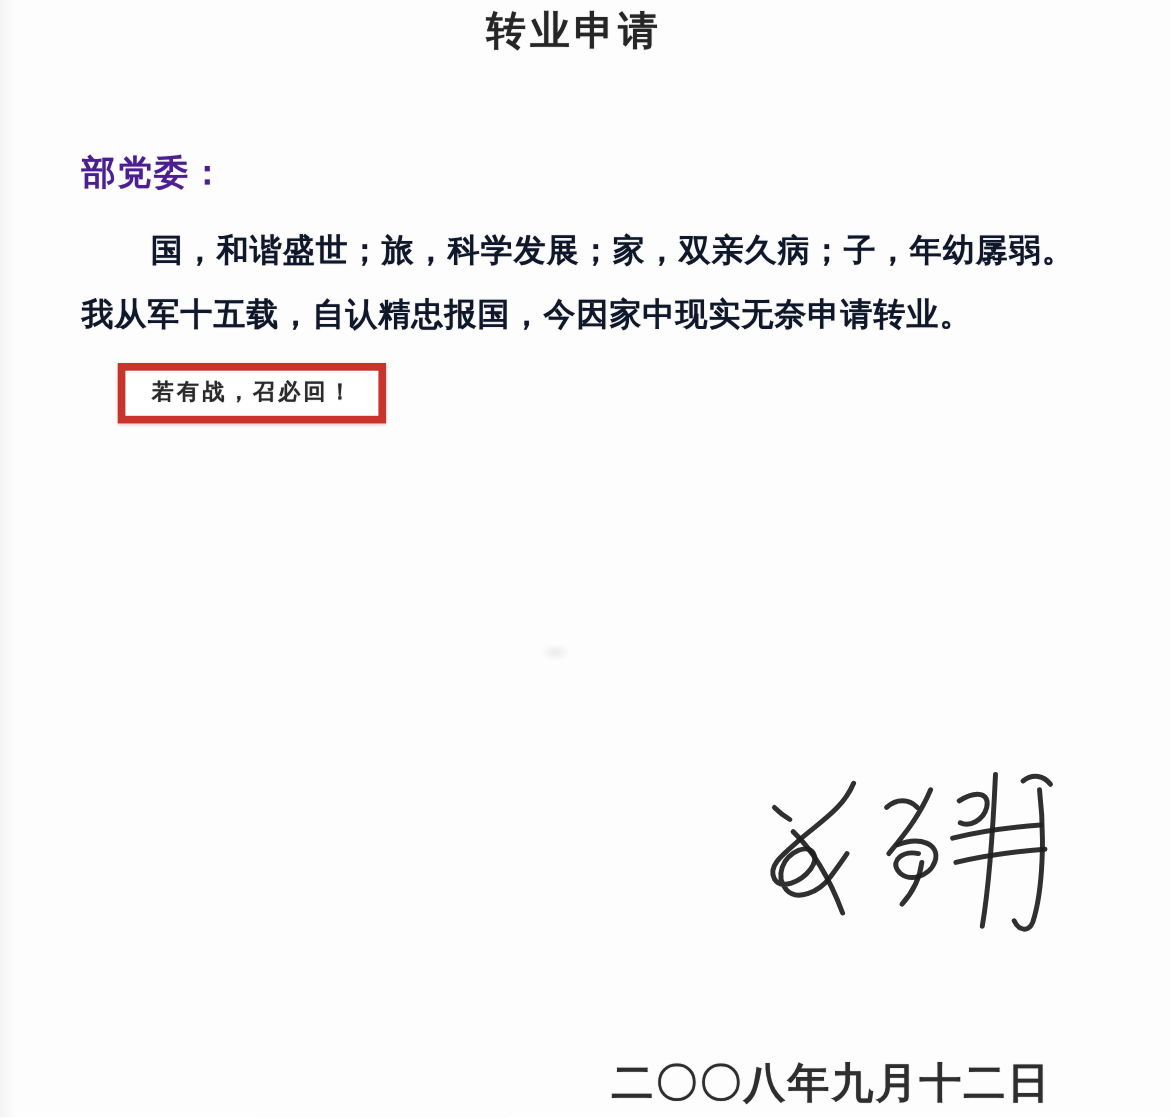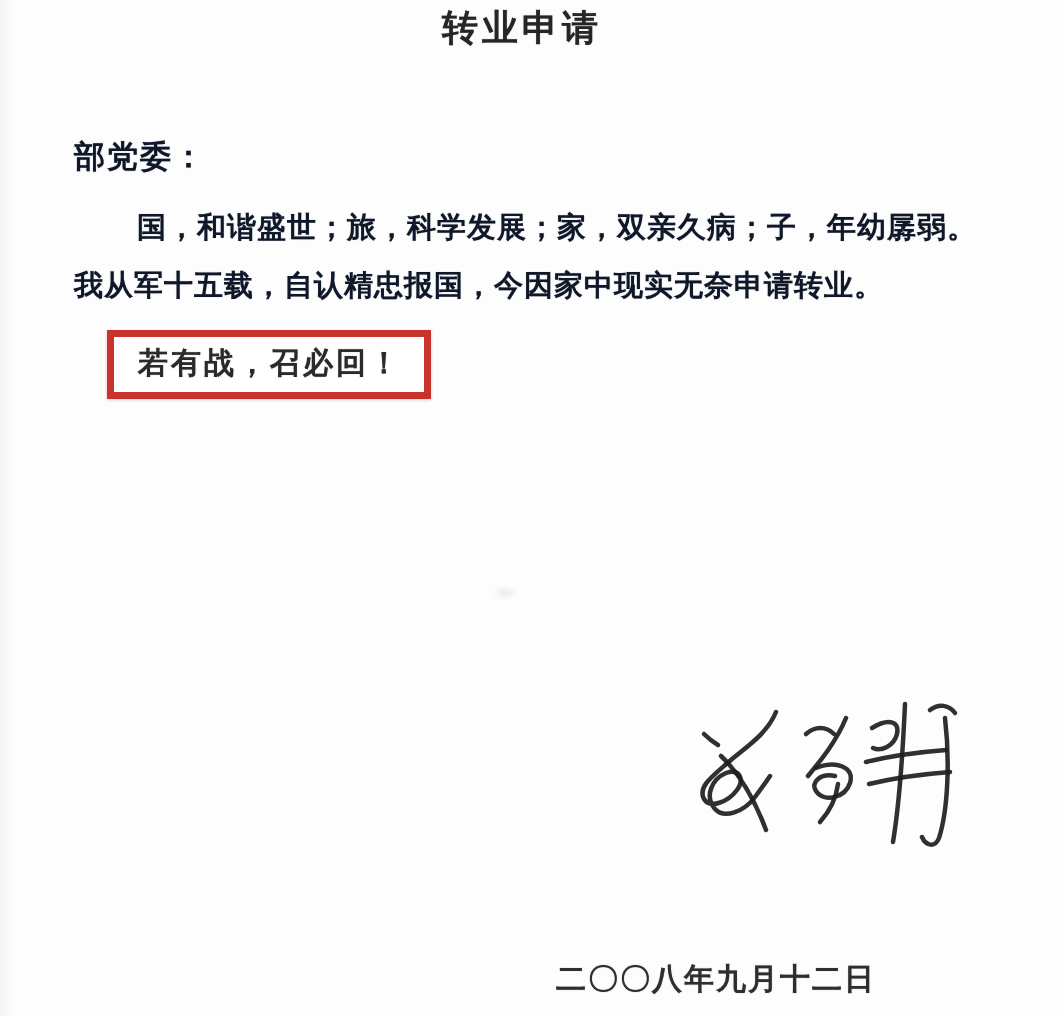--- a/index.html
+++ b/index.html
@@ -49,21 +49,21 @@
     color: #262626;
     text-shadow: 0 0 1px rgba(40,40,40,0.55);
   }
   .salutation {
     position: absolute;
     left: 74px;
     top: 136px;
     font-size: 31px;
     font-weight: 700;
     letter-spacing: 2px;
-    color: #0f172a;
+    color: #4c1d95;
     text-shadow: 0 0 1px rgba(40,40,40,0.5);
   }
   .body-line {
     position: absolute;
     font-size: 29px;
     font-weight: 600;
     letter-spacing: 1px;
     white-space: nowrap;
     color: #0f172a;
     text-shadow: 0 0 1px rgba(40,40,40,0.45);
@@ -75,21 +75,21 @@
     left: 107px;
     top: 330px;
     box-sizing: border-box;
     border-style: solid;
     border-width: 7px;
     background: #ffffff;
     padding: 6px 22px 8px 24px;
     box-shadow: 0 1px 3px rgba(150,40,40,0.25);
   }
   .highlight-text {
-    font-size: 30px;
+    font-size: 20px;
     font-weight: 700;
     letter-spacing: 3px;
     white-space: nowrap;
     color: #2a2a2a;
     text-shadow: 0 0 1px rgba(40,40,40,0.5);
   }
   .signature-row {
     position: absolute;
     left: 562px;
     top: 690px;
@@ -118,21 +118,21 @@
     stroke: #1e1e1e;
     stroke-width: 4.5;
     stroke-linecap: round;
     stroke-linejoin: round;
     opacity: 0.92;
   }
   .date-line {
     position: absolute;
     left: 556px;
     top: 959px;
-    font-size: 30px;
+    font-size: 38px;
     font-weight: 600;
     letter-spacing: 2px;
     white-space: nowrap;
     color: #2e2e2e;
     text-shadow: 0 0 1px rgba(40,40,40,0.5);
   }
 </style>
 </head>
 <body>
 

